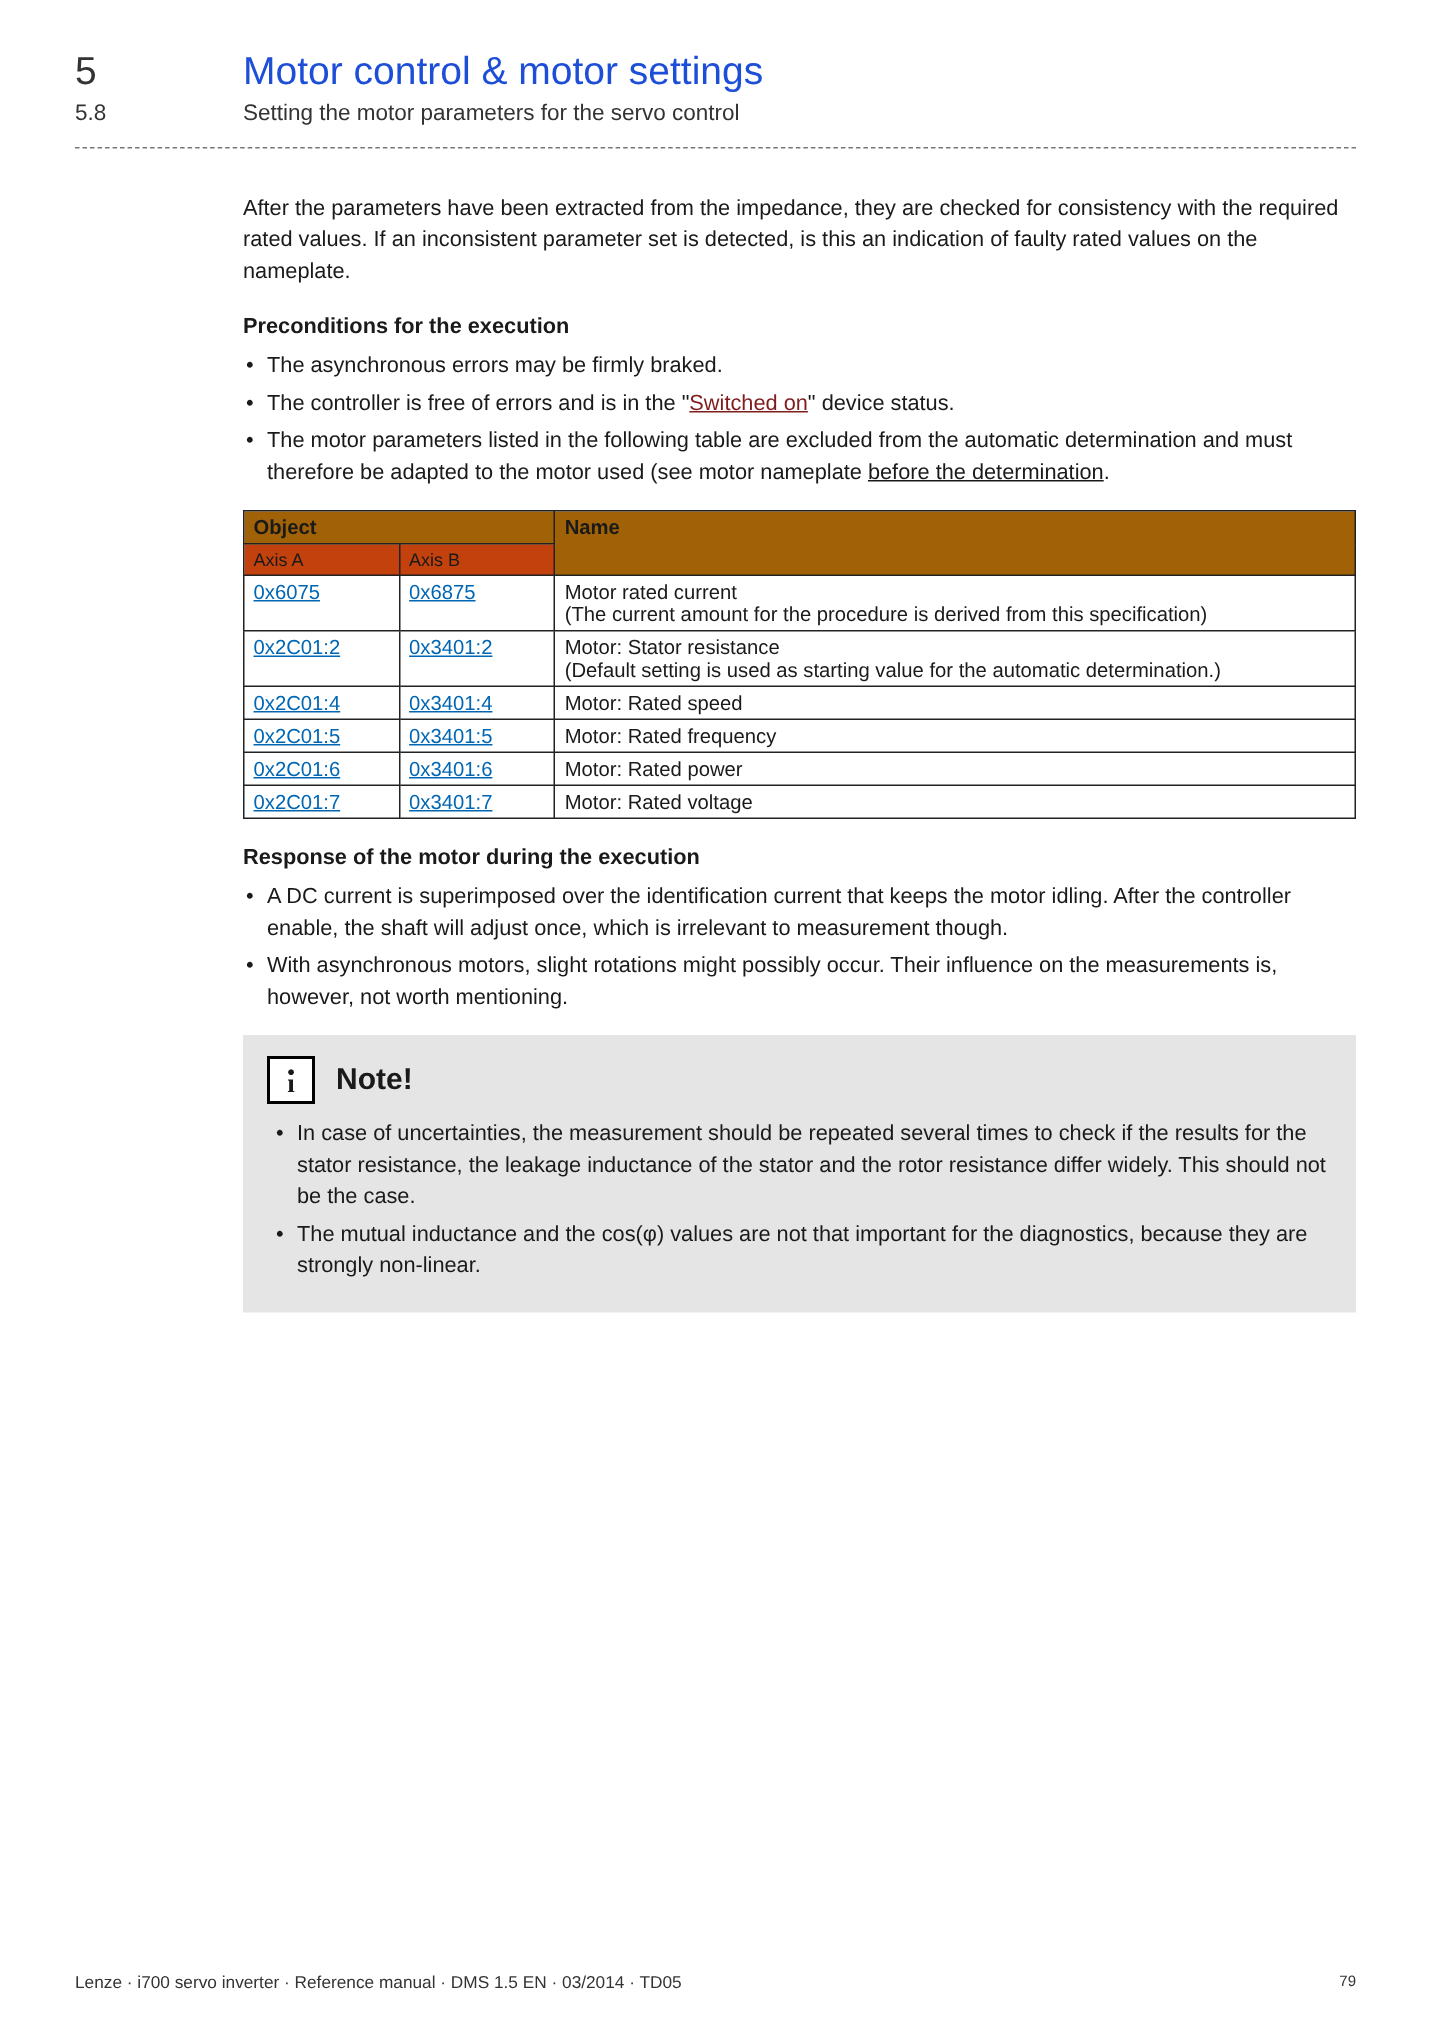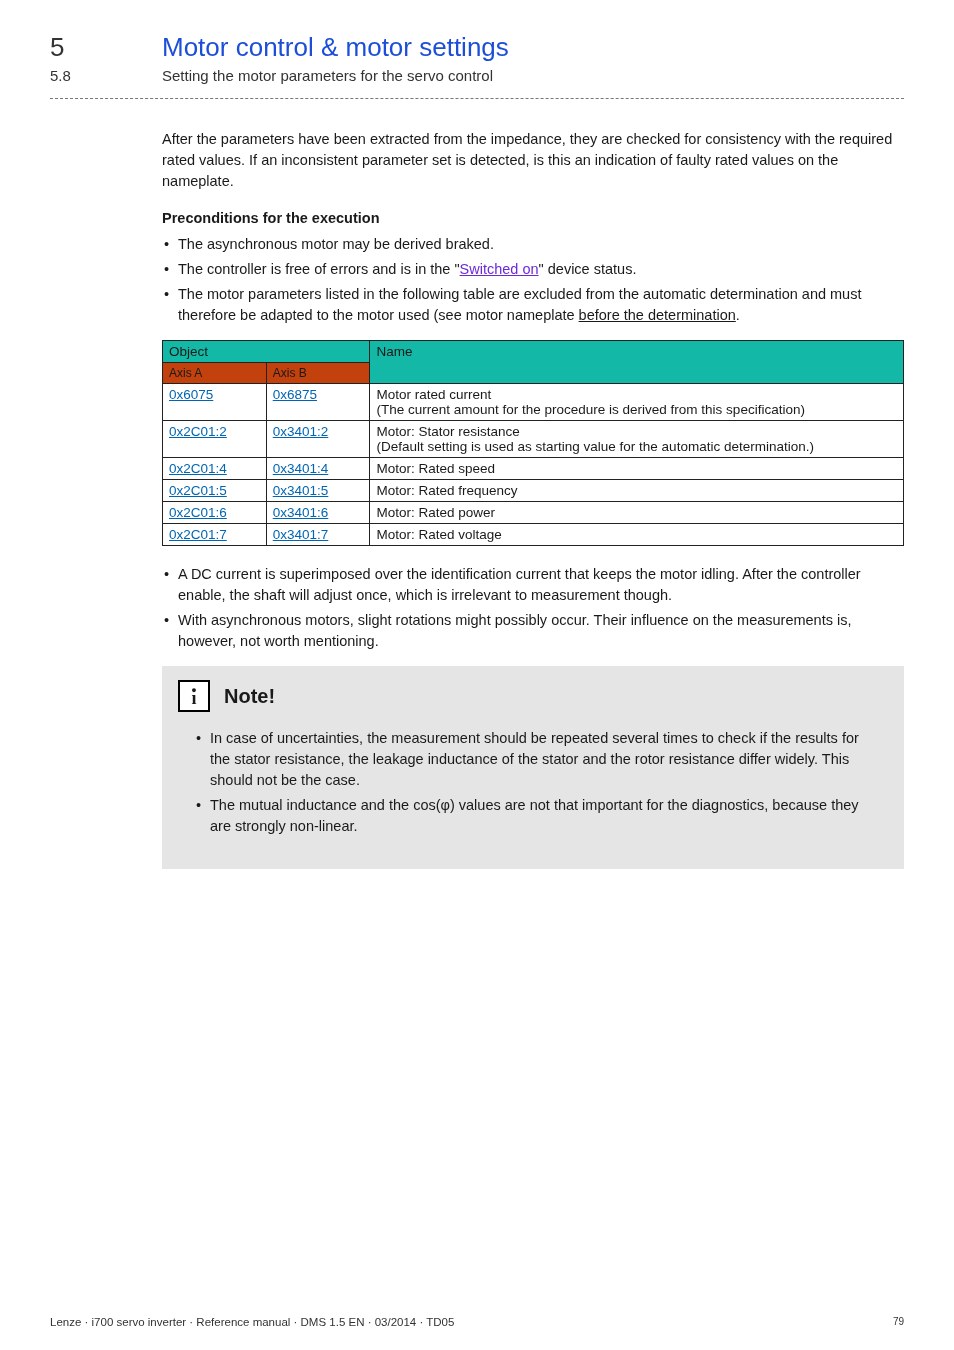--- a/index.html
+++ b/index.html
@@ -78,41 +78,41 @@
     line-height: 1.45;
     margin-bottom: 4px;
   }
   ul.bullets > li::before {
     content: "•";
     position: absolute;
     left: 2px;
     top: 0;
   }
   .link {
-    color: #6d28d9;
+    color: #7f1d1d;
     text-decoration: underline;
   }
   .uline {
     text-decoration: underline;
   }
   table.obj {
     width: 100%;
     border-collapse: collapse;
     font-size: 13.5px;
     margin-bottom: 18px;
   }
   table.obj th, table.obj td {
     border: 1px solid #222;
     padding: 3px 6px;
     vertical-align: top;
     text-align: left;
   }
   table.obj thead .top-th {
-    background: #14b8a6;
-    font-weight: 400;
+    background: #a16207;
+    font-weight: 700;
   }
   table.obj thead .sub-th {
     background: #c2410c;
     font-weight: 400;
     font-size: 12px;
   }
   table.obj td.code a {
     color: #0066b3;
     text-decoration: underline;
   }
@@ -137,21 +137,21 @@
     font-family: Georgia, serif;
     font-weight: 700;
     font-size: 20px;
     background: #fff;
   }
   .note-title {
     font-size: 20px;
     font-weight: 700;
   }
   .note-body ul.bullets {
-    margin: 16px;
+    margin: 4px;
   }
   .footer {
     position: absolute;
     bottom: 22px;
     left: 50px;
     right: 50px;
     display: flex;
     justify-content: space-between;
     font-size: 11.5px;
     color: #333;
@@ -177,21 +177,21 @@
   </div>
 
   <hr class="dash-rule">
 
   <div class="body-col">
 
     <p class="para">After the parameters have been extracted from the impedance, they are checked for consistency with the required rated values. If an inconsistent parameter set is detected, is this an indication of faulty rated values on the nameplate.</p>
 
     <p class="h3">Preconditions for the execution</p>
     <ul class="bullets">
-      <li>The asynchronous motor may be derived braked.</li>
+      <li>The asynchronous errors may be firmly braked.</li>
       <li>
         <span>The controller is free of errors and is in the "</span><a href="#" class="link">Switched on</a><span>" device status.</span>
       </li>
       <li>
         <span>The motor parameters listed in the following table are excluded from the automatic determination and must therefore be adapted to the motor used (see motor nameplate </span><span class="uline">before the determination</span><span>.</span>
       </li>
     </ul>
 
     <table class="obj">
       <thead>
@@ -231,20 +231,21 @@
             <td>Motor: Rated power</td>
           </tr>
           <tr>
             <td class="code"><a href="#">0x2C01:7</a></td>
             <td class="code"><a href="#">0x3401:7</a></td>
             <td>Motor: Rated voltage</td>
           </tr>
         </tbody>
     </table>
 
+    <p class="h3">Response of the motor during the execution</p>
     <ul class="bullets">
       <li>A DC current is superimposed over the identification current that keeps the motor idling. After the controller enable, the shaft will adjust once, which is irrelevant to measurement though.</li>
       <li>With asynchronous motors, slight rotations might possibly occur. Their influence on the measurements is, however, not worth mentioning.</li>
     </ul>
 
     <div class="note-box">
       <div class="note-head">
         <div class="note-icon" title="i">
             <div style="display:flex;flex-direction:column;align-items:center;line-height:0.6;">
               <span style="font-size:9px;">●</span>

